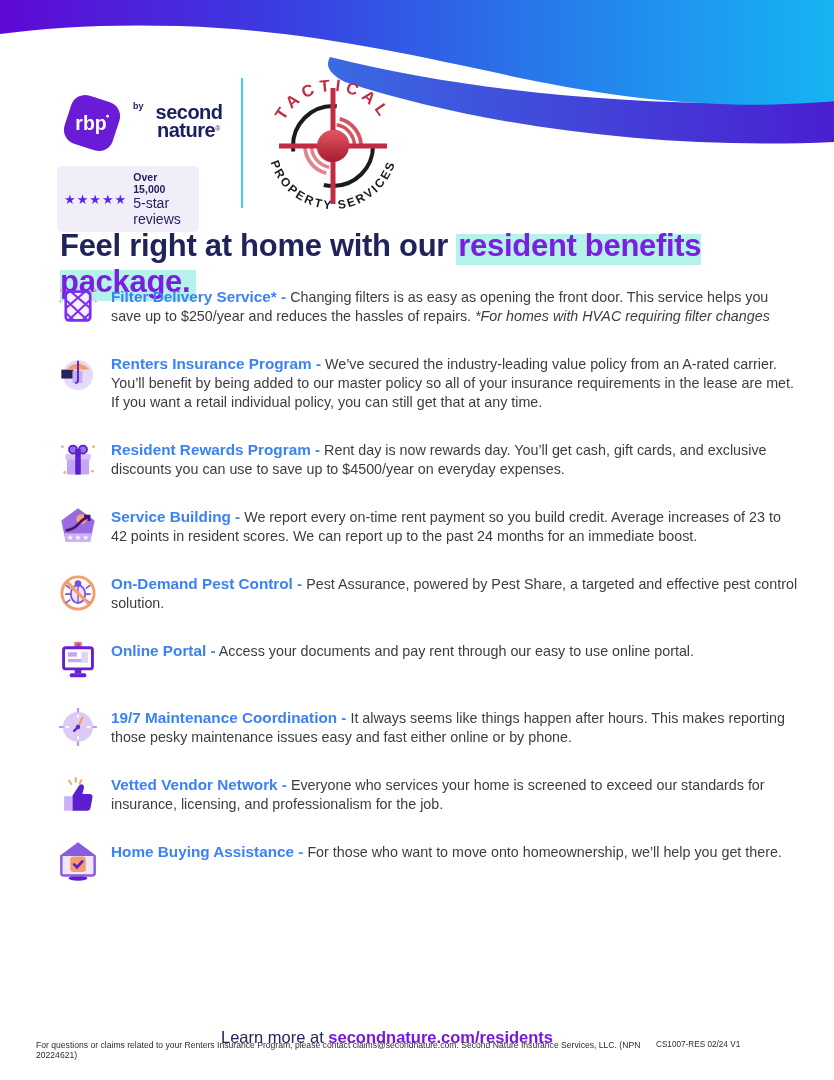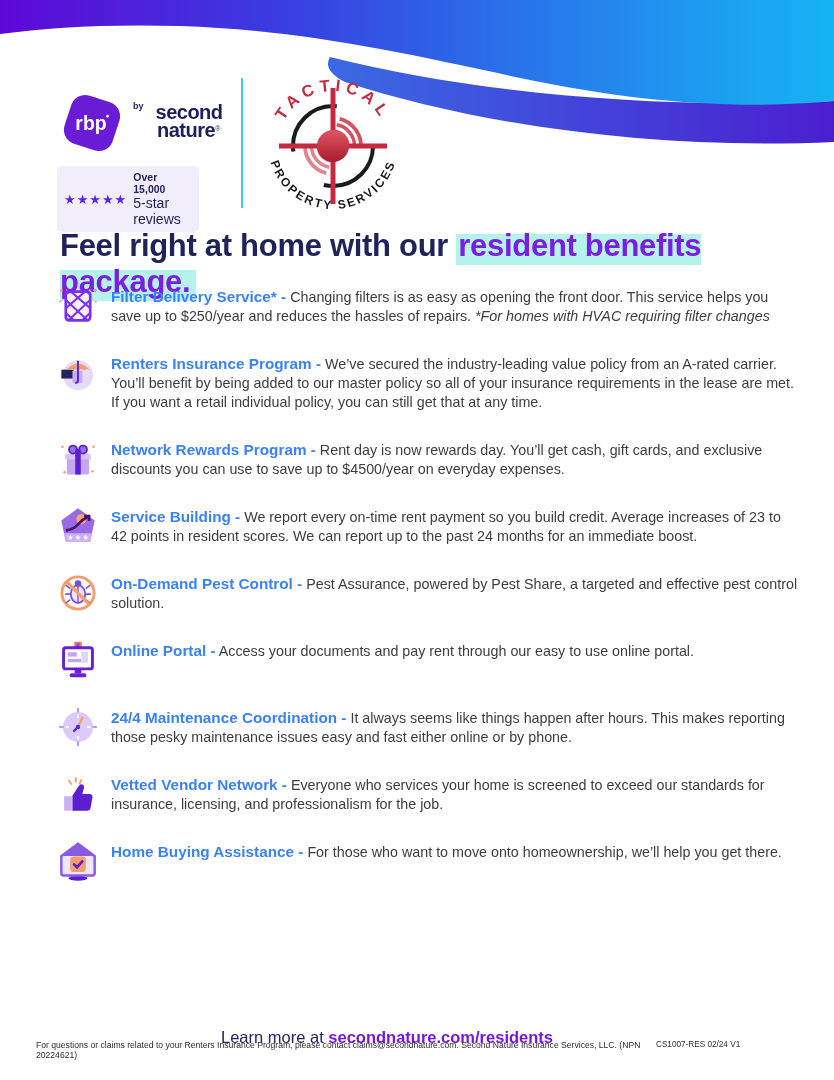--- a/index.html
+++ b/index.html
@@ -182,21 +182,21 @@
             <circle cx="6" cy="30" r="1.2"></circle>
             <circle cx="31" cy="29" r="1.2"></circle>
           </g>
           <rect x="8" y="17" width="20" height="15" rx="1.5" fill="#c4a6f4"></rect>
           <rect x="6.5" y="13.5" width="23" height="5" rx="1" fill="#d6c2f8"></rect>
           <circle cx="13.5" cy="9.5" r="3.6" fill="#9a6fe6" stroke="#5b1fd0" stroke-width="1.6"></circle>
           <circle cx="22.5" cy="9.5" r="3.6" fill="#9a6fe6" stroke="#5b1fd0" stroke-width="1.6"></circle>
           <rect x="15.5" y="9" width="5" height="23" fill="#5b1fd0"></rect>
         </svg>
       </span>
-    <p class="benefit-text"><span class="benefit-title">Network Rewards Program -</span> <span class="benefit-desc">Rent day is now rewards day. You’ll get cash, gift cards, and exclusive discounts you can use to save up to $4500/year on everyday expenses.</span></p>
+    <p class="benefit-text"><span class="benefit-title">Resident Rewards Program -</span> <span class="benefit-desc">Rent day is now rewards day. You’ll get cash, gift cards, and exclusive discounts you can use to save up to $4500/year on everyday expenses.</span></p>
   </div>
 
   <div class="benefit-row">
     <span class="benefit-icon">
         <svg viewBox="0 0 36 36">
           <path d="M18,2 L33,13 L29,32 L7,32 L3,13 Z" fill="#9a6ae2"></path>
           <path d="M5.5,24.5 H30.5 L29,32 H7 Z" fill="#cbb0f5"></path>
           <g fill="#ffffff" font-size="6.5" font-family="DejaVu Sans, sans-serif" text-anchor="middle">
             <text x="11" y="31">★</text>
             <text x="18" y="31">★</text>
@@ -250,21 +250,21 @@
             <path d="M18,1 V5 M18,31 V35 M1,18 H5 M31,18 H35"></path>
           </g>
           <g stroke="#ffffff" stroke-width="1.6">
             <path d="M18,7 V10 M18,26 V29 M7,18 H10 M26,18 H29"></path>
           </g>
           <path d="M18,18 L22,9.5" stroke="#f59d6b" stroke-width="2" stroke-linecap="round"></path>
           <path d="M18,18 L14.5,21.5" stroke="#5b2bd0" stroke-width="2.2" stroke-linecap="round"></path>
           <circle cx="18" cy="18" r="2" fill="#5b2bd0"></circle>
         </svg>
       </span>
-    <p class="benefit-text"><span class="benefit-title">24/4 Maintenance Coordination -</span> <span class="benefit-desc">It always seems like things happen after hours. This makes reporting those pesky maintenance issues easy and fast either online or by phone.</span></p>
+    <p class="benefit-text"><span class="benefit-title">19/7 Maintenance Coordination -</span> <span class="benefit-desc">It always seems like things happen after hours. This makes reporting those pesky maintenance issues easy and fast either online or by phone.</span></p>
   </div>
 
   <div class="benefit-row">
     <span class="benefit-icon">
         <svg viewBox="0 0 36 36">
           <g stroke="#f5a571" stroke-width="1.8" stroke-linecap="round" fill="none">
             <path d="M10,6 L12,9 M16,3.5 V7 M21,5.5 L19.5,8.5"></path>
           </g>
           <rect x="5.5" y="20" width="7" height="13" fill="#cbb0f5"></rect>
           <path d="M13,33 V19.5 l5.5,-8.5 q1.6,-2.6 3.6,-1.6 q2,1 1,4.4 l-1.2,4.2 h6.4 q3.2,0.3 2.7,3.4 l-1.7,9 q-0.5,2.6 -3.2,2.6 Z" fill="#5b1fd0"></path>

